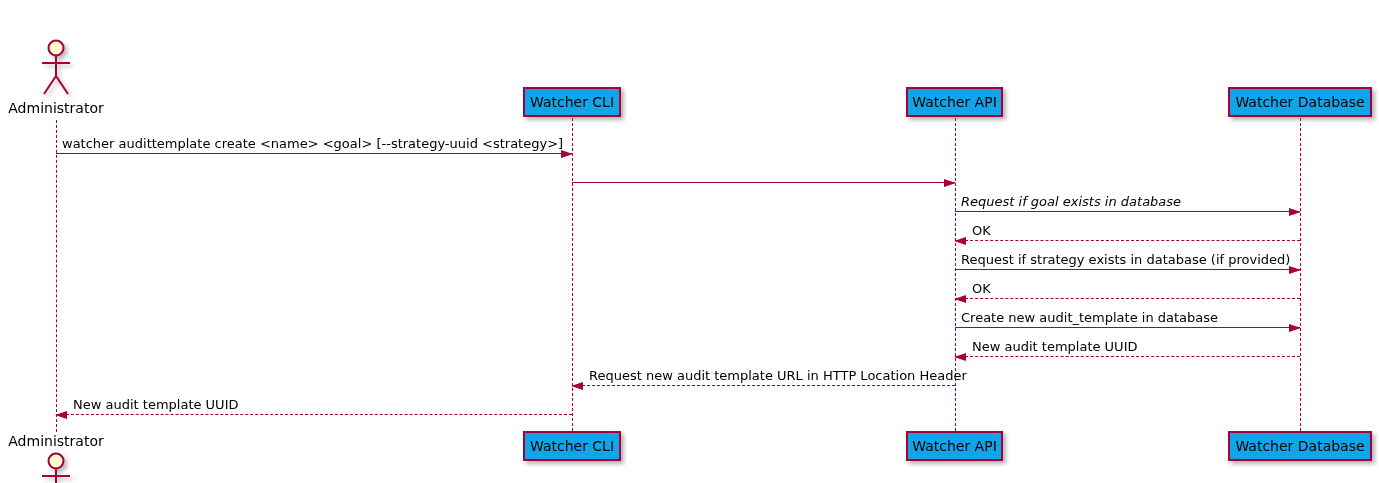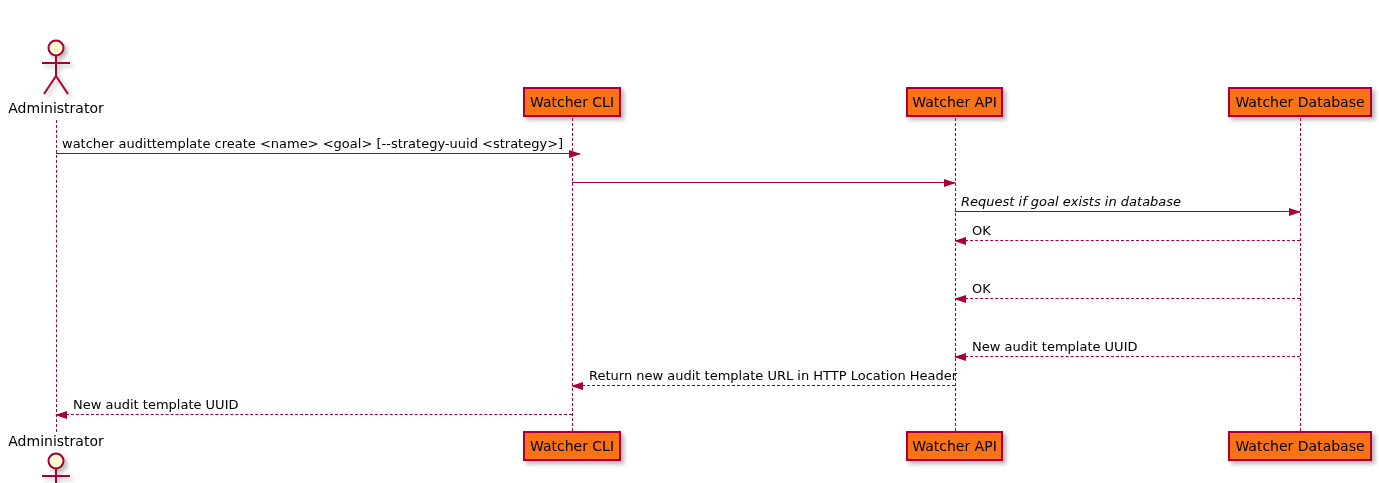--- a/index.html
+++ b/index.html
@@ -11,21 +11,21 @@
     font-family: "DejaVu Sans", "Liberation Sans", sans-serif;
     color: #000000;
     overflow: hidden;
     margin-top: 36px;
   }
 
   
   .participant {
     position: absolute;
     height: 30px;
-    background: #f97316;
+    background: #0ea5e9;
     border: 2px solid #A80036;
     box-sizing: border-box;
     display: flex;
     align-items: center;
     justify-content: center;
     font-size: 14px;
     box-shadow: 3px 3px 4px rgba(90,90,90,0.45);
     white-space: nowrap;
   }
 
@@ -93,21 +93,21 @@
   <div class="participant" style="left:523px;  top:51px; width:98px;">
     <span>Watcher CLI</span>
   </div>
   <div class="participant" style="left:906px;  top:51px; width:97px;">
     <span>Watcher API</span>
   </div>
   <div class="participant" style="left:1228px; top:51px; width:144px;">
     <span>Watcher Database</span>
   </div>
 
-  <div class="message" style="left:56px; top:99px; width:516px;padding-left:8px;">
+  <div class="message" style="left:56px; top:99px; width:516px;">
     <span class="msg-label" style="left:6px;">watcher audittemplate create &lt;name&gt; &lt;goal&gt; [--strategy-uuid &lt;strategy&gt;]</span>
     <div class="msg-line solid"></div>
     <div class="head right"></div>
   </div>
 
   <div class="message" style="left:572px; top:128px; width:383px;">
     <div class="msg-line solid"></div>
     <div class="head right"></div>
   </div>
 
@@ -116,36 +116,46 @@
     <div class="msg-line solid"></div>
     <div class="head right"></div>
   </div>
 
   <div class="message" style="left:955px; top:186px; width:345px;">
     <span class="msg-label" style="left:17px;">OK</span>
     <div class="msg-line dashed"></div>
     <div class="head left"></div>
   </div>
 
+  <div class="message" style="left:955px; top:215px; width:345px;">
+    <span class="msg-label" style="left:6px;">Request if strategy exists in database (if provided)</span>
+    <div class="msg-line solid"></div>
+    <div class="head right"></div>
+  </div>
 
   <div class="message" style="left:955px; top:244px; width:345px;">
     <span class="msg-label" style="left:17px;">OK</span>
     <div class="msg-line dashed"></div>
     <div class="head left"></div>
   </div>
 
+  <div class="message" style="left:955px; top:273px; width:345px;">
+    <span class="msg-label" style="left:6px;">Create new audit_template in database</span>
+    <div class="msg-line solid"></div>
+    <div class="head right"></div>
+  </div>
 
   <div class="message" style="left:955px; top:302px; width:345px;">
     <span class="msg-label" style="left:17px;">New audit template UUID</span>
     <div class="msg-line dashed"></div>
     <div class="head left"></div>
   </div>
 
   <div class="message" style="left:572px; top:331px; width:383px;">
-    <span class="msg-label" style="left:17px;">Return new audit template URL in HTTP Location Header</span>
+    <span class="msg-label" style="left:17px;">Request new audit template URL in HTTP Location Header</span>
     <div class="msg-line dashed"></div>
     <div class="head left"></div>
   </div>
 
   <div class="message" style="left:56px; top:360px; width:516px;">
     <span class="msg-label" style="left:17px;">New audit template UUID</span>
     <div class="msg-line dashed"></div>
     <div class="head left"></div>
   </div>
 

